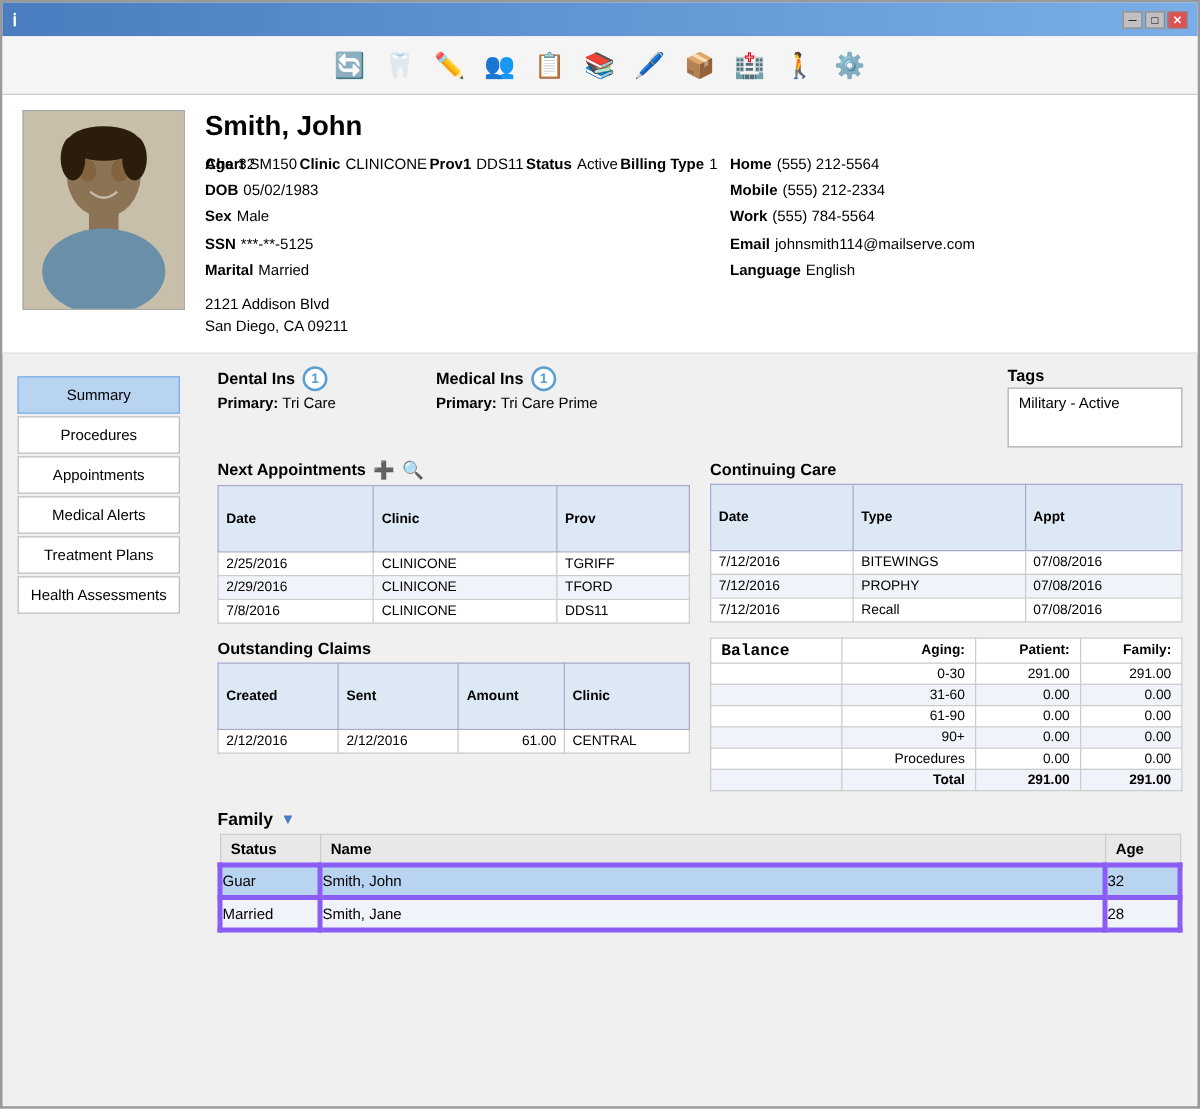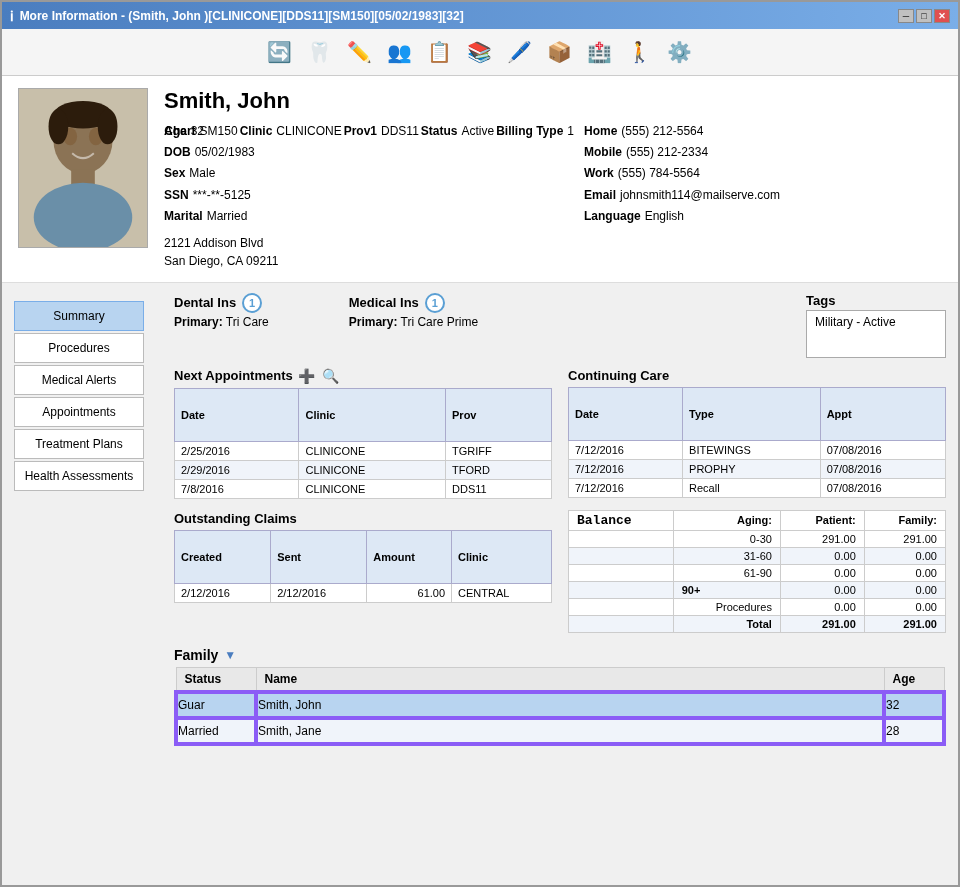--- a/index.html
+++ b/index.html
@@ -299,21 +299,20 @@
     .outstanding-section { margin-top: 4px; }
   </style>
 </head>
 <body>
 
 <div class="window">
 
   <div class="title-bar">
     <div class="title-bar-left">
       <span style="font-size:14px;">ℹ</span>
-      <span>More Information - (Smith, John )[CLINICONE][DDS11][SM150][05/02/1983][32]</span>
     </div>
     <div class="title-bar-icons">
       <div class="title-btn">─</div>
       <div class="title-btn">□</div>
       <div class="title-btn close">✕</div>
     </div>
   </div>
 
   <div class="toolbar">
     <div class="toolbar-icon" title="Refresh">🔄</div>
@@ -429,22 +428,22 @@
         </div>
       </div>
     </div>
   </div>
 
   <div class="main-body">
 
     <div class="sidebar">
       <div class="sidebar-btn active">Summary</div>
       <div class="sidebar-btn">Procedures</div>
+      <div class="sidebar-btn">Appointments</div>
       <div class="sidebar-btn">Medical Alerts</div>
-      <div class="sidebar-btn">Appointments</div>
       <div class="sidebar-btn">Treatment Plans</div>
       <div class="sidebar-btn">Health Assessments</div>
     </div>
 
     <div class="main-content">
 
       <div class="insurance-row">
         <div class="ins-block">
           <div class="ins-title">
             <span class="ins-title-text">Dental Ins</span>
@@ -588,21 +587,21 @@
                     <td style="text-align: right;">0.00</td>
                   </tr>
                   <tr>
                     <td></td>
                     <td style="text-align: right;">61-90</td>
                     <td style="text-align: right;">0.00</td>
                     <td style="text-align: right;">0.00</td>
                   </tr>
                   <tr>
                     <td></td>
-                    <td style="text-align: left; font-weight: bold;">90+</td>
+                    <td style="text-align: right;">90+</td>
                     <td style="text-align: right;">0.00</td>
                     <td style="text-align: right;">0.00</td>
                   </tr>
                   <tr>
                     <td></td>
                     <td style="text-align: right;">Procedures</td>
                     <td style="text-align: right;">0.00</td>
                     <td style="text-align: right;">0.00</td>
                   </tr>
                   <tr class="total-row" style="font-weight: bold; border-top: 1px solid rgb(153, 153, 153);">

